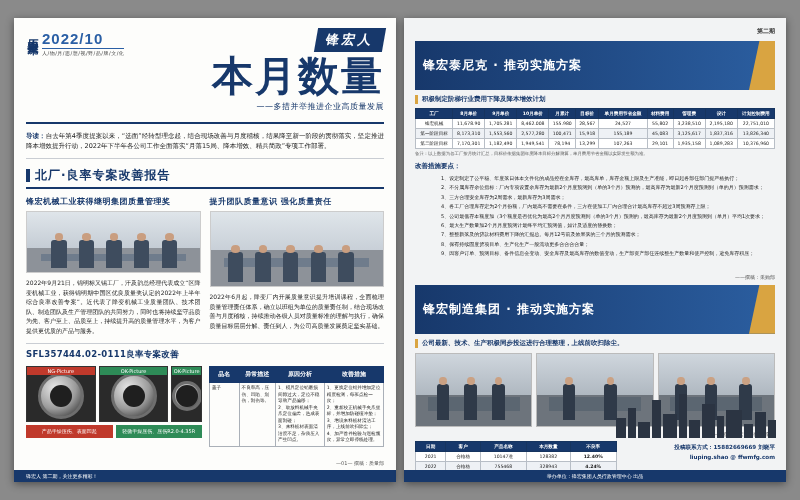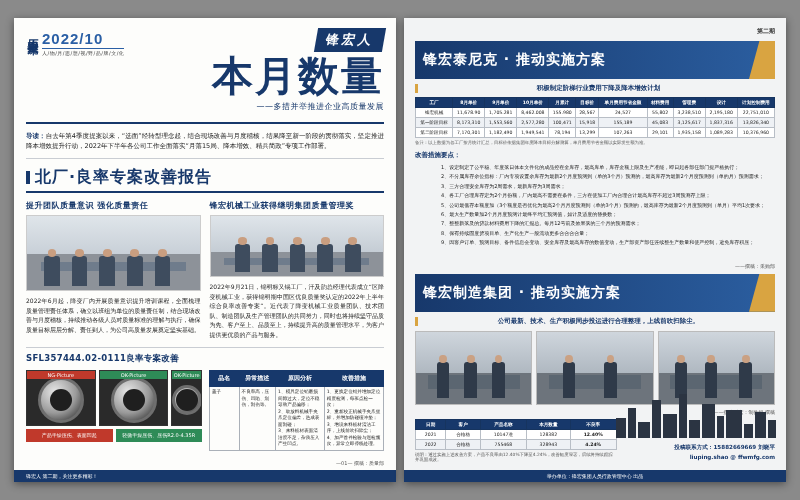--- a/index.html
+++ b/index.html
@@ -86,21 +86,21 @@
     border-bottom:1px solid #c9cdd3; padding-bottom:7px;
   }
   .lead b { color:#17386b; }
 
   .sec-head {
     margin-top:8px;
     display:flex; align-items:center;
   }
   .sec-head .bar { width:4px; height:13px; background:#17386b; margin-right:5px; }
   .sec-head .txt {
-    font-size:16px; font-weight:bold; color:#17386b; letter-spacing:1px;
+    font-size:12px; font-weight:bold; color:#17386b; letter-spacing:1px;
     font-family:"DejaVu Sans", sans-serif;
   }
   .sec-rule { height:2px; background:#17386b; margin-top:3px; }
 
   .cols { display:flex; gap:9px; margin-top:7px; }
   .col { width:50%; }
   .col-title {
     font-size:8px; font-weight:bold; color:#17386b; letter-spacing:.5px;
     margin-bottom:4px; font-family:"DejaVu Sans", sans-serif;
   }
@@ -178,33 +178,32 @@
   .lp-pagenum { position:absolute; right:12px; bottom:16px; font-size:5px; color:#555;
     font-family:"DejaVu Sans", sans-serif; }
 
   
   .rp-pad { position:absolute; inset:0; padding:9px 11px; }
   .rp-issue { text-align:right; font-size:6px; color:#333; font-weight:bold;
     font-family:"DejaVu Sans", sans-serif; }
   .rp-banner {
     margin-top:5px;
     background: linear-gradient(90deg,#17386b 0%, #2b5ea0 100%);
-    color:#fff; font-size:14px; font-weight:bold; letter-spacing:1px;
-    padding:10px 8px; position:relative;
+    color:#fff; font-size:12px; font-weight:bold; letter-spacing:1px;
+    padding:16px 8px; position:relative;
     font-family:"DejaVu Sans", sans-serif;
   }
   .rp-banner::after{
     content:""; position:absolute; right:0; top:0; bottom:0; width:26px;
     background:#d9a441; clip-path: polygon(40% 0, 100% 0, 100% 100%, 0 100%);
   }
   .rp-subhead {
     margin-top:5px; font-size:6.5px; font-weight:bold; color:#17386b;
     border-left:3px solid #d9a441; padding-left:4px;
     font-family:"DejaVu Sans", sans-serif;
-    text-align:center;
   }
   .rtbl { border-collapse:collapse; width:100%; margin-top:4px;
     font-family:"DejaVu Sans", sans-serif; }
   .rtbl th {
     background:#17386b; color:#fff; font-size:4.6px; padding:2px 1px;
     border:1px solid #16345f; font-weight:bold; white-space:nowrap;
   }
   .rtbl td {
     font-size:4.6px; padding:2px 1px; border:1px solid #b8bec6; text-align:center;
     background:#fff; color:#222; white-space:nowrap;
@@ -281,47 +280,47 @@
         <b>导读：</b><span>自去年第4季度提案以来，“选面”经转型理念起，结合现场改善与月度稽核，结果降至新一阶段的贯彻落实，坚定推进降本增效提升行动，2022年下半年各公司工作全面落实“月落15局、降本增效、精兵简政”专项工作部署。</span>
       </div>
 
       <div class="sec-head">
         <div class="bar"></div>
         <div class="txt">北厂·良率专案改善报告</div>
       </div>
       <div class="sec-rule"></div>
 
       <div class="cols">
+        <div class="col">
+          <div class="col-title">锋宏机械工业获得继明集团质量管理奖</div>
+          <div class="photo">
+            <div class="ph-sky"></div>
+              <div class="ph-floor"></div>
+            <div class="ph-tbl"></div>
+            <div class="ph-fig" style="left:14%"></div>
+            <div class="ph-fig" style="left:30%"></div>
+            <div class="ph-fig" style="left:46%"></div>
+            <div class="ph-fig" style="left:62%"></div>
+            <div class="ph-fig" style="left:78%"></div>
+          </div>
+          <div class="body-text">2022年9月21日，锦明标又锡工厂，汗及韵总经理代表成立“区降变机械工业，获得锦明期中国区优良质量奖认定的2022年上半年综合良率改善专案”。近代表了降变机械工业质量团队、技术团队、制造团队及生产管理团队的共同努力，同时也将持续坚守品质为先、客户至上、品质至上，持续提升高的质量管理水平，为客户提供更优质的产品与服务。</div>
+        </div>
         <div class="col">
           <div class="col-title">提升团队质量意识  强化质量责任</div>
           <div class="photo tall">
             <div class="ph-sky"></div>
               <div class="ph-floor" style="height:48%"></div>
             <div class="ph-tbl" style="bottom:26%"></div>
             <div class="ph-fig" style="left:10%;height:40%"></div>
             <div class="ph-fig" style="left:26%;height:40%"></div>
             <div class="ph-fig" style="left:42%;height:40%"></div>
             <div class="ph-fig" style="left:58%;height:40%"></div>
             <div class="ph-fig" style="left:74%;height:40%"></div>
           </div>
           <div class="body-text">2022年6月起，降变厂内开展质量意识提升培训课程，全面梳理质量管理责任体系，确立以班组为单位的质量责任制，结合现场改善与月度稽核，持续推动各级人员对质量标准的理解与执行，确保质量目标层层分解、责任到人，为公司高质量发展奠定坚实基础。</div>
-        </div>
-        <div class="col">
-          <div class="col-title">锋宏机械工业获得继明集团质量管理奖</div>
-          <div class="photo">
-            <div class="ph-sky"></div>
-              <div class="ph-floor"></div>
-            <div class="ph-tbl"></div>
-            <div class="ph-fig" style="left:14%"></div>
-            <div class="ph-fig" style="left:30%"></div>
-            <div class="ph-fig" style="left:46%"></div>
-            <div class="ph-fig" style="left:62%"></div>
-            <div class="ph-fig" style="left:78%"></div>
-          </div>
-          <div class="body-text">2022年9月21日，锦明标又锡工厂，汗及韵总经理代表成立“区降变机械工业，获得锦明期中国区优良质量奖认定的2022年上半年综合良率改善专案”。近代表了降变机械工业质量团队、技术团队、制造团队及生产管理团队的共同努力，同时也将持续坚守品质为先、客户至上、品质至上，持续提升高的质量管理水平，为客户提供更优质的产品与服务。</div>
         </div>
       </div>
 
       <div class="lp-bottom">
         <div class="lp-bottom-title">SFL357444.02-0111良率专案改善</div>
         <div class="bot-wrap">
           <div class="bearing-box">
             <div class="bearing-imgs">
               <div class="b-img big">
                 <div class="ring"></div>

